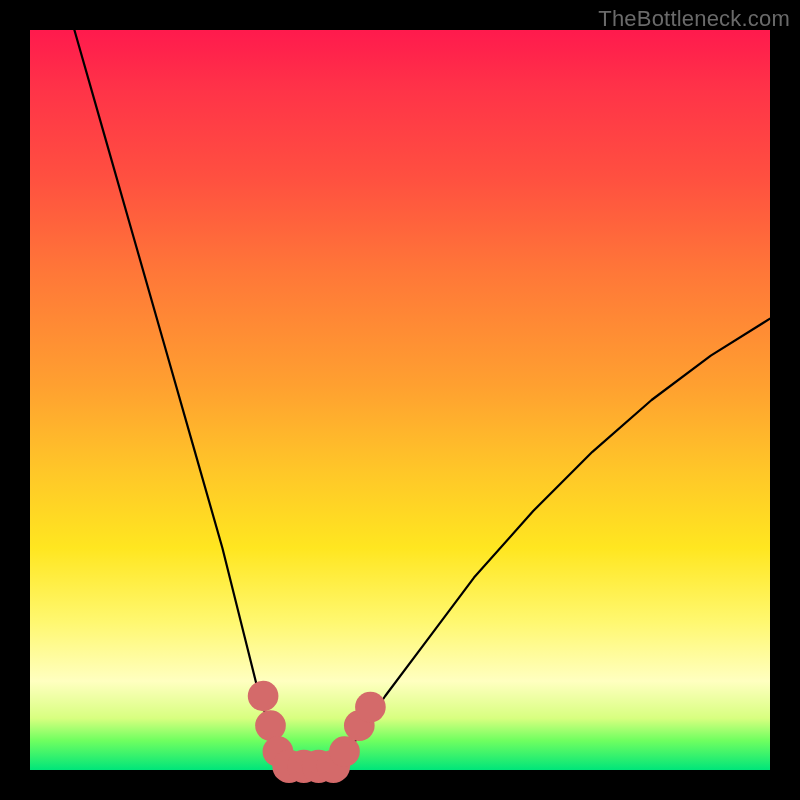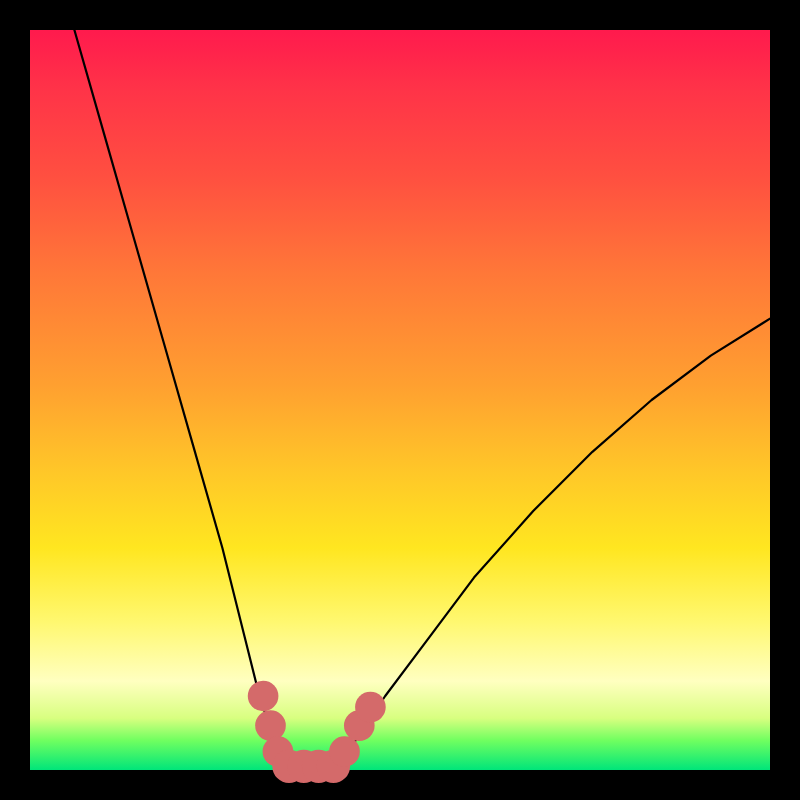--- a/index.html
+++ b/index.html
@@ -75,13 +75,14 @@
           <circle cx="259.00" cy="736.30" r="16.66" fill="#d46a6a" stroke="#d46a6a" stroke-width="0"></circle>
           <circle cx="273.80" cy="736.30" r="16.66" fill="#d46a6a" stroke="#d46a6a" stroke-width="0"></circle>
           <circle cx="288.60" cy="736.30" r="16.66" fill="#d46a6a" stroke="#d46a6a" stroke-width="0"></circle>
           <circle cx="303.40" cy="736.30" r="16.66" fill="#d46a6a" stroke="#d46a6a" stroke-width="0"></circle>
           <circle cx="314.50" cy="721.50" r="15.32" fill="#d46a6a" stroke="#d46a6a" stroke-width="0"></circle>
           <circle cx="329.30" cy="695.60" r="15.32" fill="#d46a6a" stroke="#d46a6a" stroke-width="0"></circle>
           <circle cx="340.40" cy="677.10" r="15.32" fill="#d46a6a" stroke="#d46a6a" stroke-width="0"></circle>
         </g>
     </svg>
   </div>
+  <div class="attribution">TheBottleneck.com</div>
 </div>
 
 </body></html>

